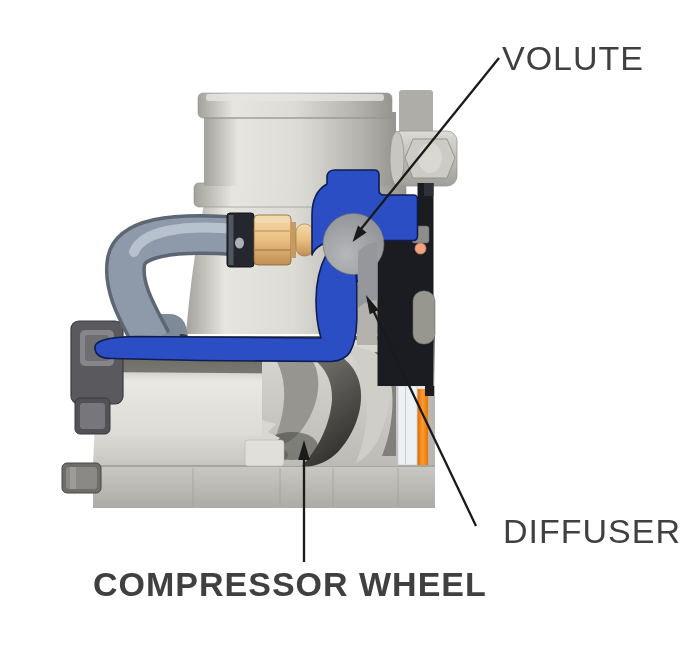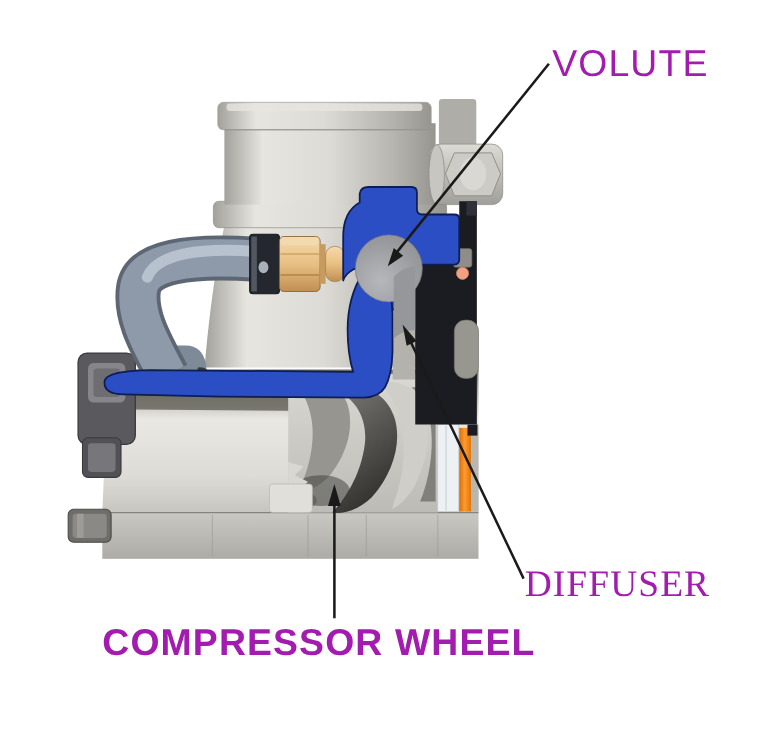--- a/index.html
+++ b/index.html
@@ -1,19 +1,19 @@
 <!DOCTYPE html>
 <html><head>
 <meta charset="utf-8">
 <style>
   html,body{margin:0;padding:0;background:#fff;}
   #stage{position:relative;width:688px;height:664px;background:#ffffff;overflow:hidden;
          font-family:"Liberation Sans", sans-serif;}
   #stage svg{position:absolute;left:0;top:0;}
-  .callout{position:absolute;color:#a21caf;font-size:34px;line-height:1.1;
+  .callout{position:absolute;color:#404040;font-size:34px;line-height:1.1;
            letter-spacing:1px;white-space:nowrap;font-family:"Liberation Sans",sans-serif;}
 </style>
 </head>
 <body>
 
 <div id="stage">
 <svg width="688" height="664" viewBox="0 0 688 664">
   <defs>
     <linearGradient id="gInlet" x1="0" y1="0" x2="1" y2="0">
       <stop offset="0" stop-color="#a2a19c"></stop>
@@ -166,15 +166,15 @@
     <line x1="499" y1="58" x2="361" y2="229"></line>
     <polygon points="352.5,242 366.5,232.5 358,225.5" fill="#1a1a1a" stroke="none"></polygon>
     <line x1="476" y1="526" x2="373" y2="310"></line>
     <polygon points="366,295 378.7,309.9 369.7,314.3" fill="#1a1a1a" stroke="none"></polygon>
     <line x1="304" y1="562" x2="304" y2="458"></line>
     <polygon points="304,440 298.2,460 309.8,460" fill="#1a1a1a" stroke="none"></polygon>
   </g>
 </svg>
 
   <div class="callout" style="left:502px;top:40px;">VOLUTE</div>
-  <div class="callout" style="left:477px;top:513px;font-family:Liberation Serif, serif;">DIFFUSER</div>
+  <div class="callout" style="left:503px;top:513px;">DIFFUSER</div>
   <div class="callout" style="left:93px;top:566px;font-weight:bold;">COMPRESSOR WHEEL</div>
 </div>
 
 </body></html>

